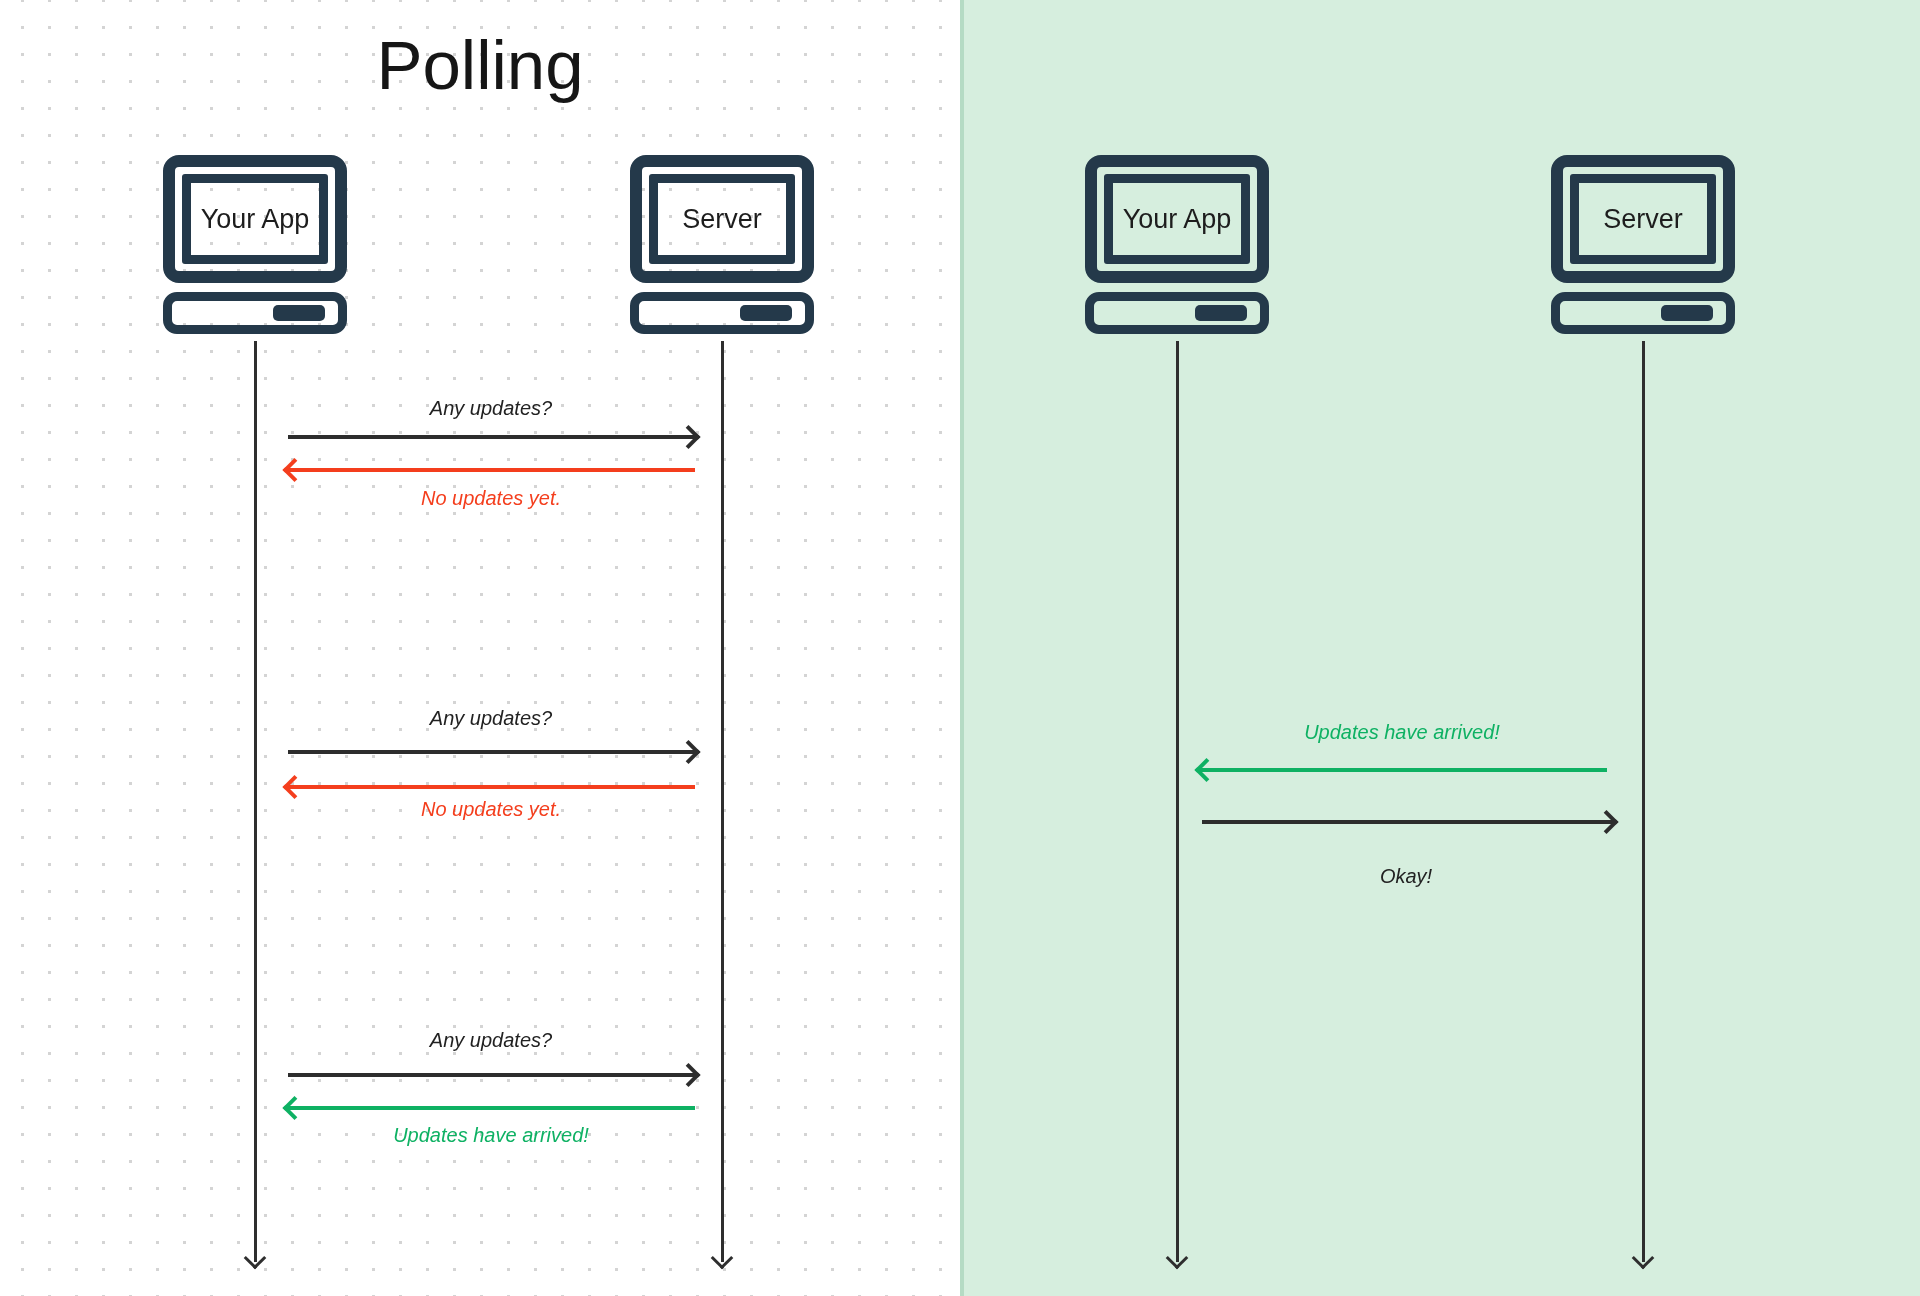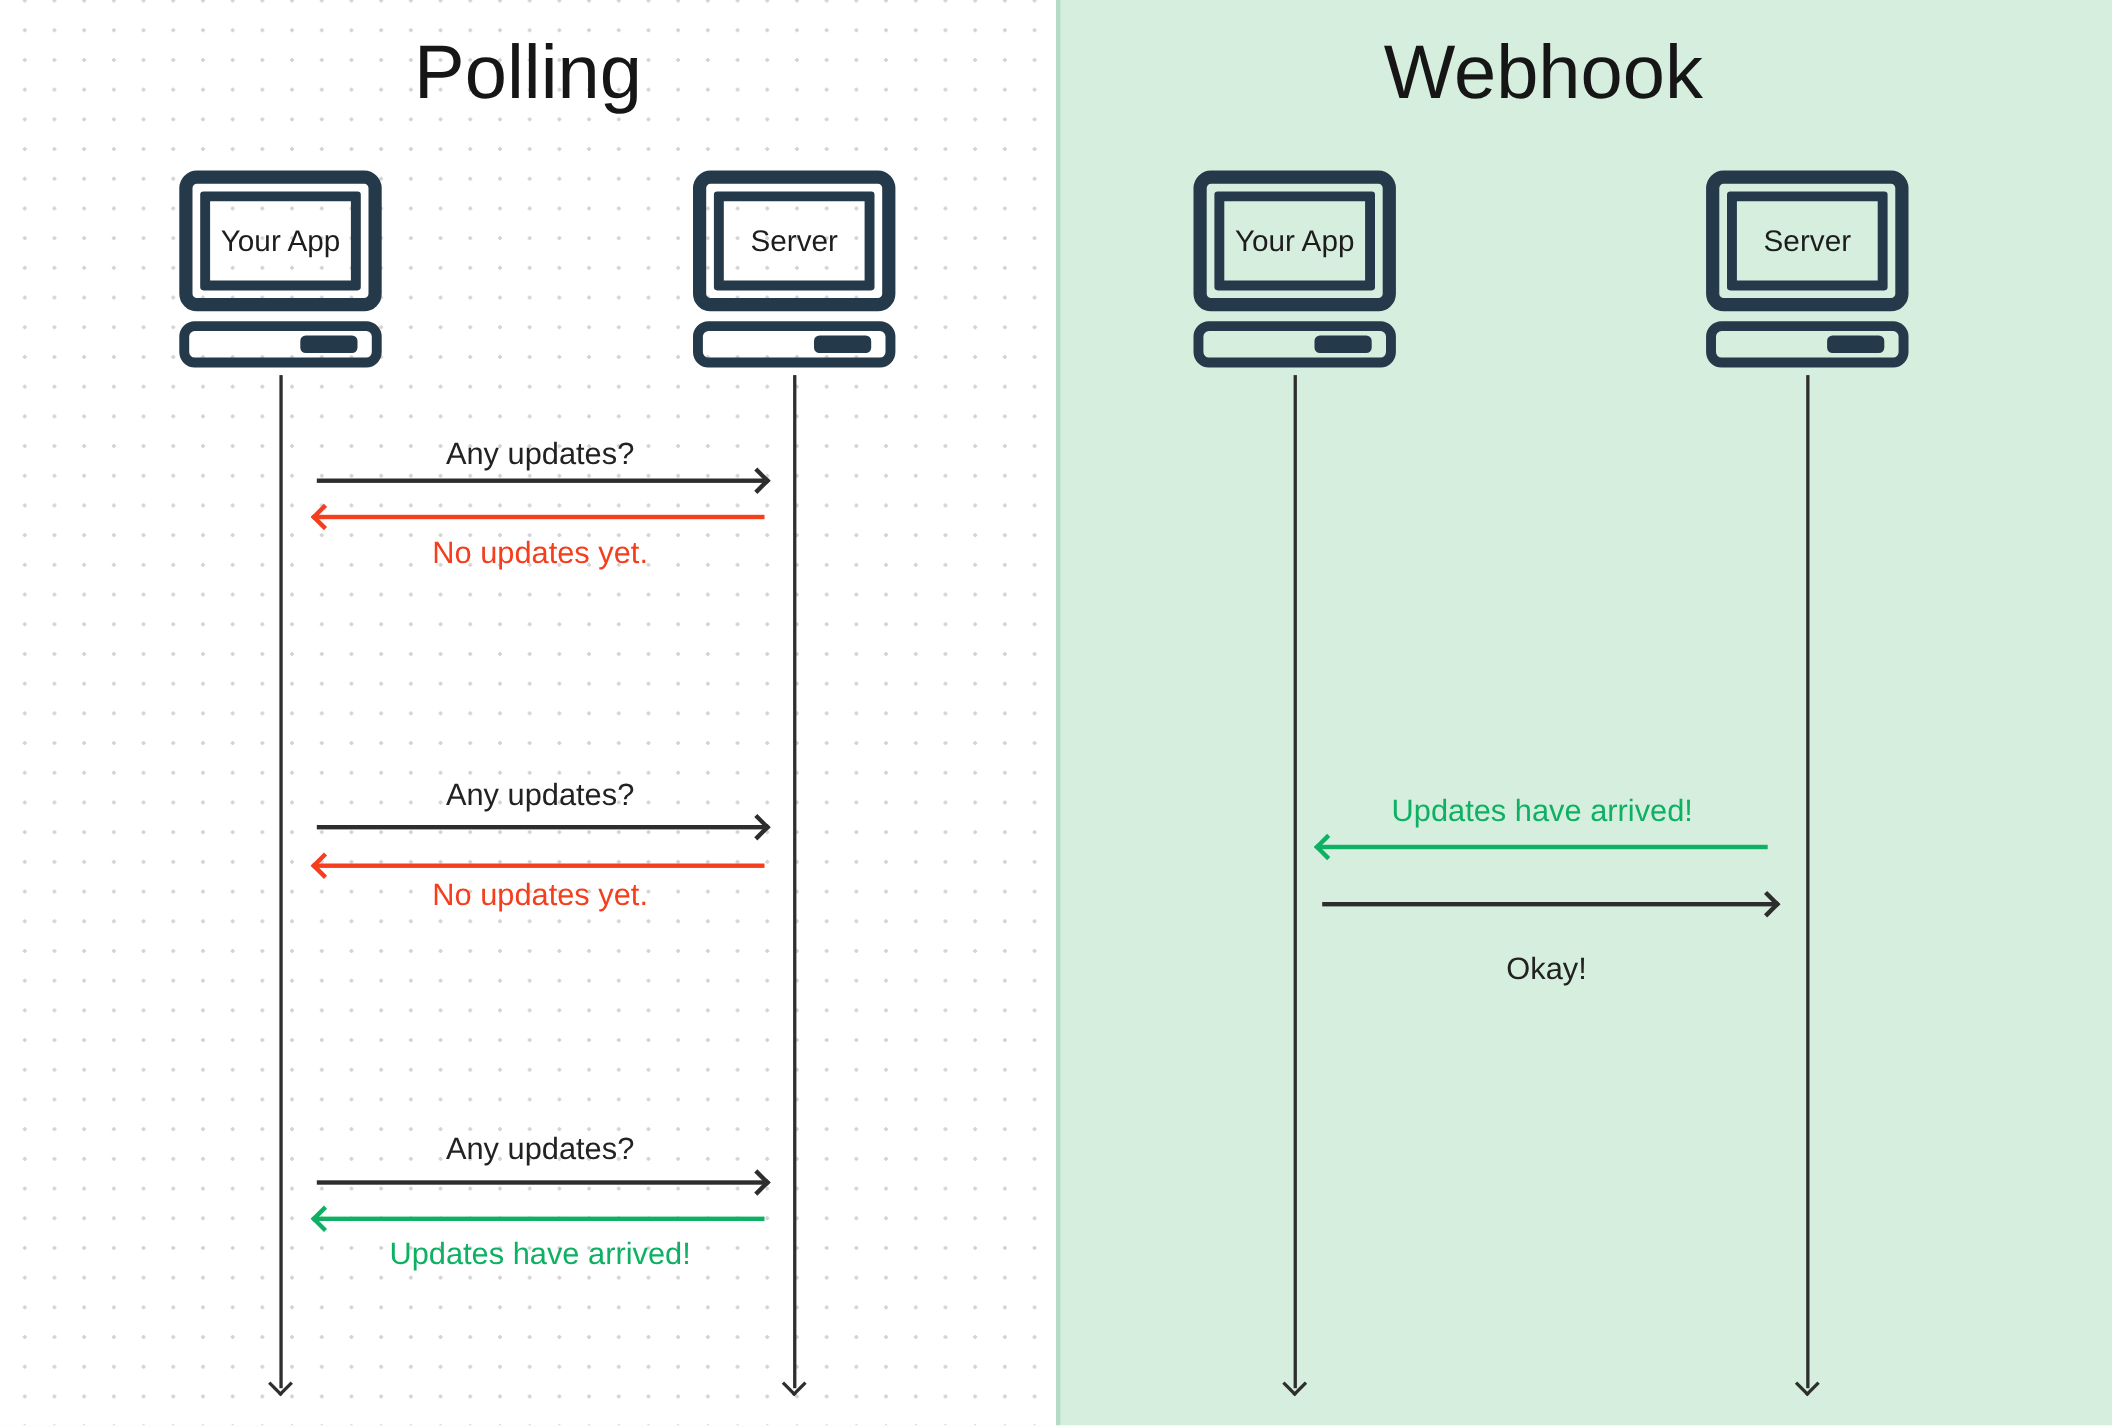--- a/index.html
+++ b/index.html
@@ -67,21 +67,21 @@
     border-top:4px solid;border-right:4px solid;
   }
   .arrow.dir-right::after{right:-2px;transform:translateY(-50%) rotate(45deg);}
   .arrow.dir-left::after{left:-2px;transform:translateY(-50%) rotate(225deg);}
   .c-black{color:#2d2d2d;}
   .c-red{color:var(--red);}
   .c-green{color:var(--green);}
   
   .msg-label{
     position:absolute;transform:translateX(-50%);
-    font-size:28px;font-weight:500;white-space:nowrap;line-height:1.2;color:var(--ink);
+    font-size:20px;font-weight:500;white-space:nowrap;line-height:1.2;color:var(--ink);font-style:italic;
   }
   .msg-label.red{color:var(--red);}
   .msg-label.green{color:var(--green);}
 </style>
 </head>
 <body>
 
 <div class="canvas">
 
   <div class="panel-bg polling"></div>
@@ -127,21 +127,20 @@
     <div class="msg-label red" style="left:491px;top:797px">No updates yet.</div>
 
     <div class="msg-label" style="left:491px;top:1028px">Any updates?</div>
     <div class="arrow dir-right c-black" style="left:288px;top:1073px;width:407px"></div>
     <div class="arrow dir-left c-green" style="left:288px;top:1106px;width:407px"></div>
     <div class="msg-label green" style="left:491px;top:1123px">Updates have arrived!</div>
   </div>
 
   <div class="layer">
 
-    <div class="title" style="left:1403px">Webhook</div>
 
     <div class="computer" style="left:1085px">
       <div class="monitor">
         <div class="screen">
           <span class="screen-label">Your App</span>
         </div>
       </div>
       <div class="base">
         <span class="pill"></span>
       </div>

